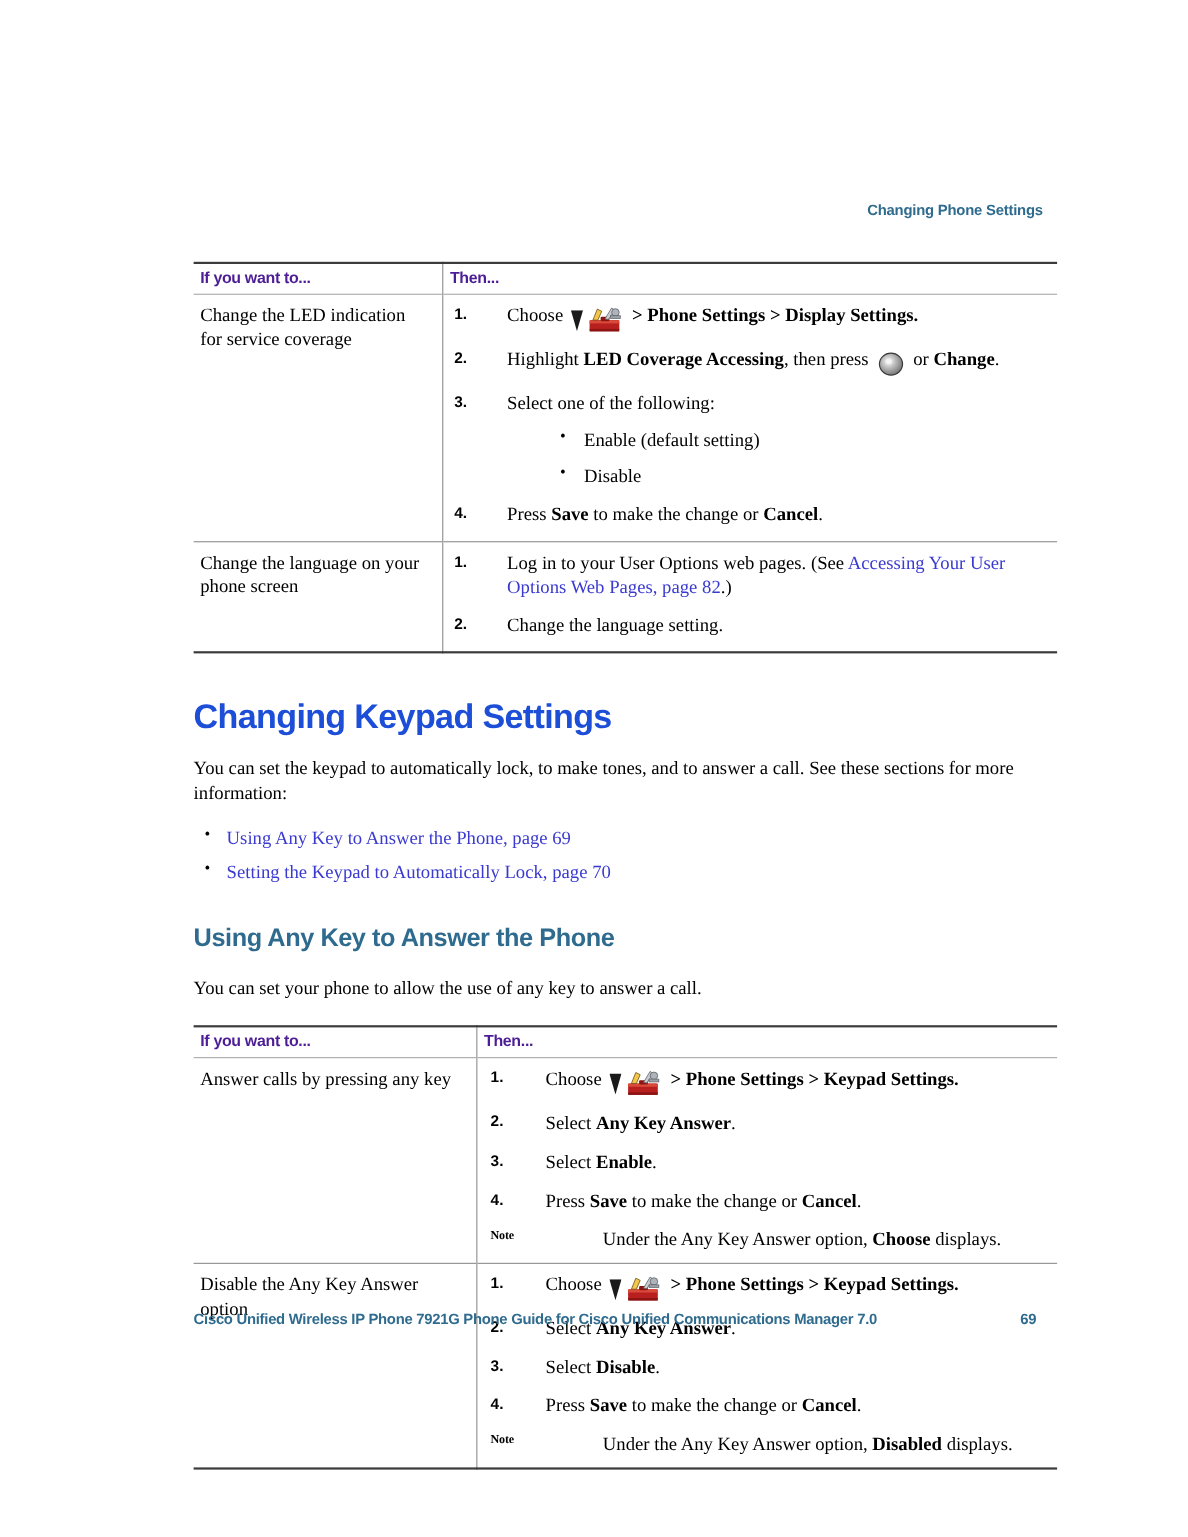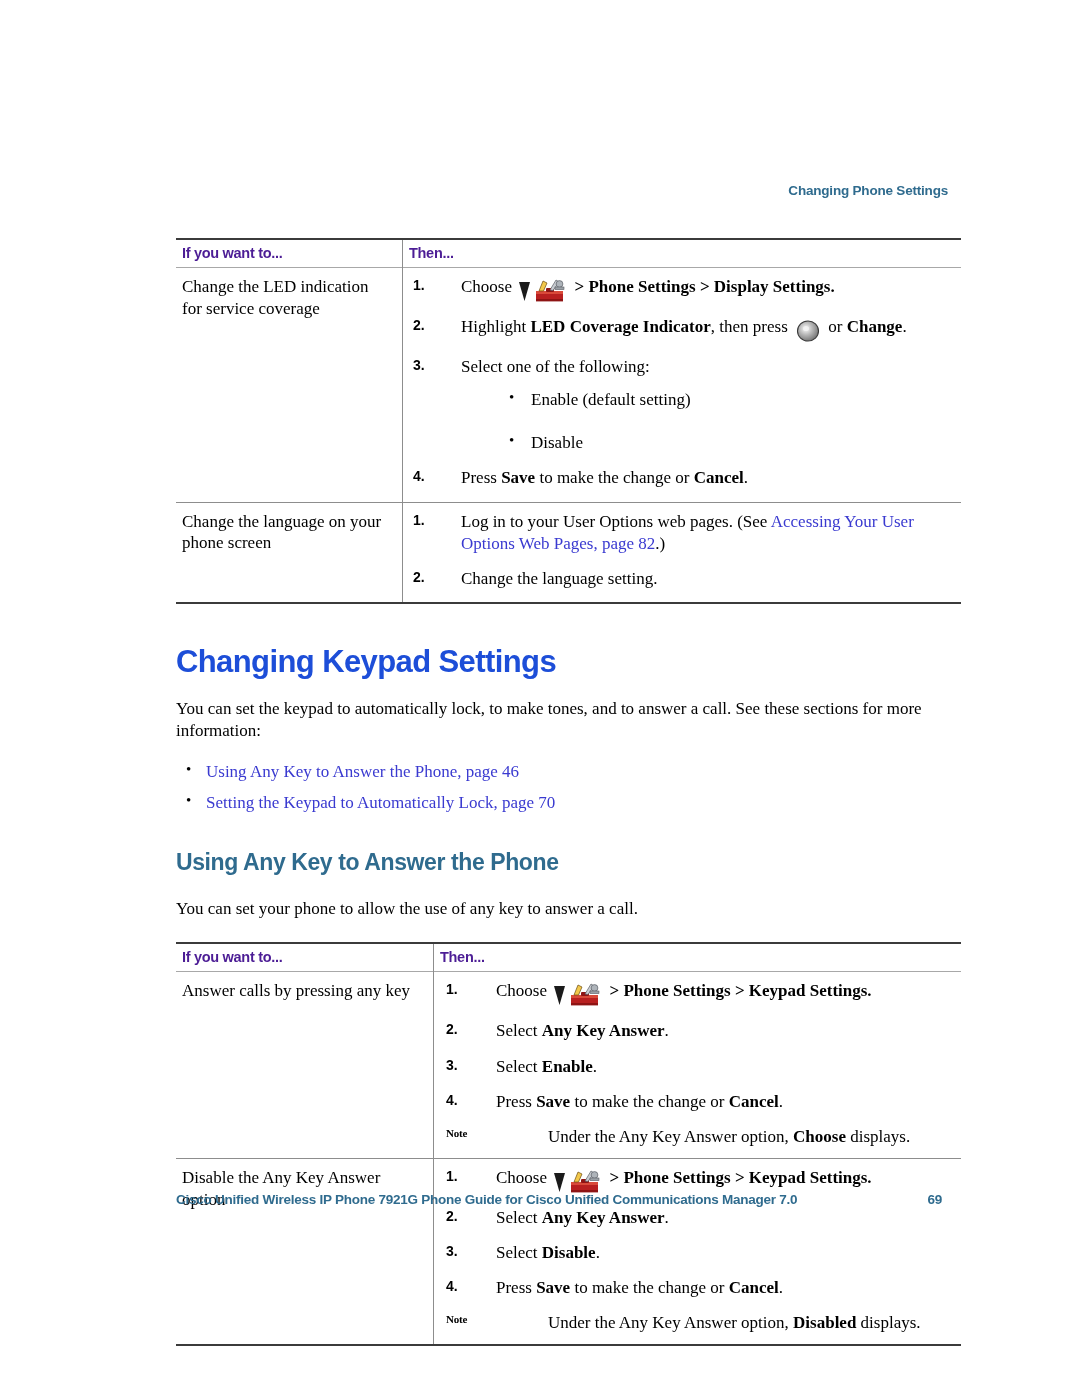--- a/index.html
+++ b/index.html
@@ -142,21 +142,21 @@
 
   
   ul.sub {
     list-style: none;
     margin: 11px 0 0 0;
     padding: 0;
   }
   ul.sub > li {
     position: relative;
     padding-left: 70px;
-    margin-bottom: 21px;
+    margin-bottom: 11px;
     font-size: 17px;
     line-height: 1.3;
   }
   ul.sub > li:last-child { margin-bottom: 0; }
   ul.sub > li::before {
     content: "\2022";
     position: absolute;
     left: 48px;
     top: -1px;
     font-size: 15px;
@@ -304,21 +304,21 @@
                         <path d="M5 12 L9 2 L13 4 L9.5 12 Z" fill="#f2c84b" stroke="#6b4a10" stroke-width="0.7"></path>
                         <path d="M16 11 L22 1 L25 3 L19 11.5 Z" fill="#c9cdd2" stroke="#5a5f66" stroke-width="0.7"></path>
                         <circle cx="25.5" cy="5" r="3.4" fill="#aeb4ba" stroke="#5a5f66" stroke-width="0.7"></circle>
                         <rect x="21" y="8" width="9" height="2.6" fill="#9aa0a6" stroke="#5a5f66" stroke-width="0.6"></rect>
                         <rect x="2" y="20" width="27" height="2.4" fill="#8e1414"></rect>
                       </svg></span><b> &gt; Phone Settings &gt; Display Settings.</b></span>
               </li>
 
               <li>
                 <span class="num">2.</span>
-                <span><span>Highlight </span><b>LED Coverage Indicator</b><span>, then press </span><span class="icon-inline"><svg class="icon-selectbtn" viewBox="0 0 24 22">
+                <span><span>Highlight </span><b>LED Coverage Accessing</b><span>, then press </span><span class="icon-inline"><svg class="icon-selectbtn" viewBox="0 0 24 22">
                         <defs>
                           <radialGradient id="selg" cx="40%" cy="38%" r="68%">
                             <stop offset="0%" stop-color="#fdfdfd"></stop>
                             <stop offset="45%" stop-color="#b9b9b9"></stop>
                             <stop offset="100%" stop-color="#6e6e6e"></stop>
                           </radialGradient>
                         </defs>
                         <ellipse cx="12" cy="11" rx="10.5" ry="10" fill="url(#selg)" stroke="#3a3a3a" stroke-width="1.1"></ellipse>
                         <ellipse cx="10" cy="8.5" rx="3" ry="2.6" fill="#f3f3f3" opacity="0.85"></ellipse>
                       </svg></span><span> or </span><b>Change</b><span>.</span></span>
@@ -364,21 +364,21 @@
 
     <h1 class="section-title">Changing Keypad Settings</h1>
 
     <div class="gap-b"></div>
 
     <p class="body-para">You can set the keypad to automatically lock, to make tones, and to answer a call. See these sections for more information:</p>
 
     <div class="gap-e"></div>
 
     <ul class="xref-list">
-      <li><a class="xref" href="#">Using Any Key to Answer the Phone, page 46</a></li>
+      <li><a class="xref" href="#">Using Any Key to Answer the Phone, page 69</a></li>
       <li><a class="xref" href="#">Setting the Keypad to Automatically Lock, page 70</a></li>
     </ul>
 
     <div class="gap-c"></div>
 
     <h2 class="sub-title">Using Any Key to Answer the Phone</h2>
 
     <div class="gap-d"></div>
 
     <p class="body-para">You can set your phone to allow the use of any key to answer a call.</p>

